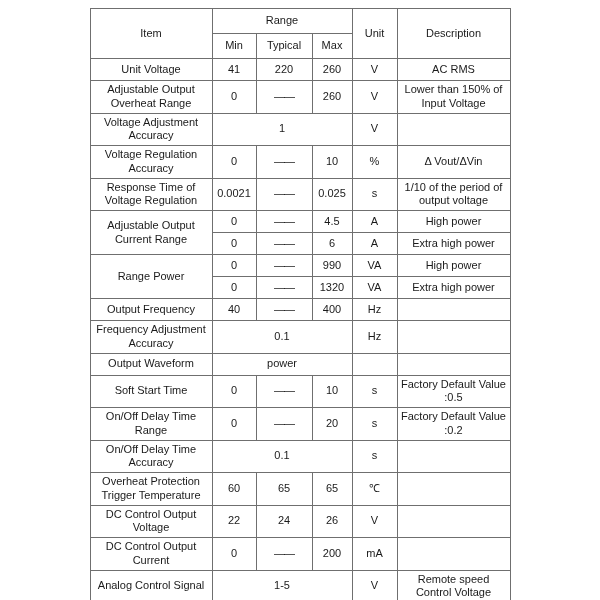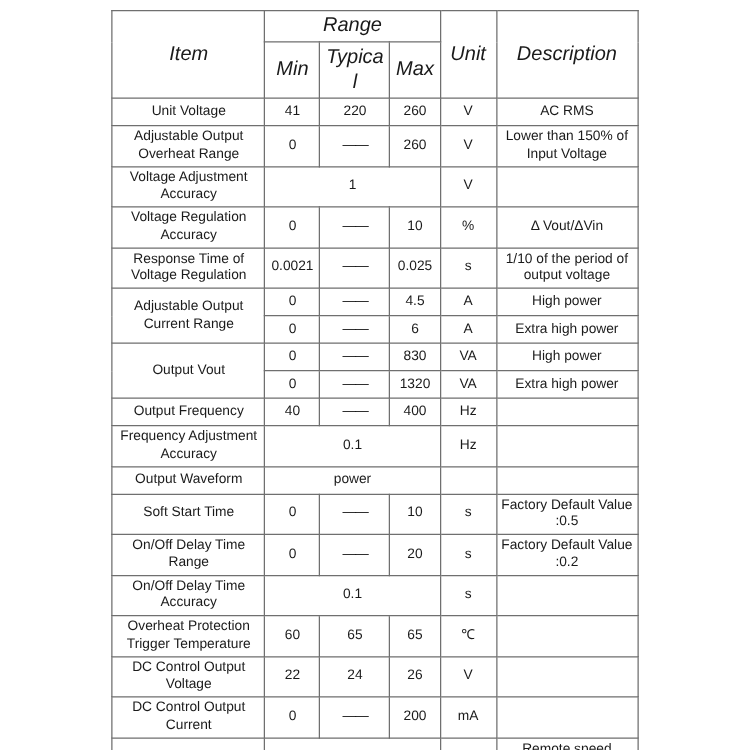--- a/index.html
+++ b/index.html
@@ -36,23 +36,22 @@
     vertical-align: middle;
     padding: 2px 3px;
     font-size: 11px;
     line-height: 1.25;
     font-weight: normal;
     overflow-wrap: break-word;
     color: #1a1a1a;
     background: #ffffff;
   }
   table.spec th {
-    font-size: 16px;
+    font-size: 11px;
     height: 20px;
-    font-style: italic;
   }
   table.spec td {
     height: 17px;
   }
   td.unit-cell {
     color: #444444;
   }
   td.dash {
     letter-spacing: -1px;
     color: #333333;
@@ -139,24 +138,24 @@
       </tr>
       <tr>
         <td>0</td>
         <td class="dash">——</td>
         <td>6</td>
         <td class="unit-cell">A</td>
         <td>Extra high power</td>
       </tr>
 
       <tr>
-        <td rowspan="2">Output Vout</td>
-        <td>0</td>
-        <td class="dash">——</td>
-        <td>830</td>
+        <td rowspan="2">Range Power</td>
+        <td>0</td>
+        <td class="dash">——</td>
+        <td>990</td>
         <td class="unit-cell">VA</td>
         <td>High power</td>
       </tr>
       <tr>
         <td>0</td>
         <td class="dash">——</td>
         <td>1320</td>
         <td class="unit-cell">VA</td>
         <td>Extra high power</td>
       </tr>

